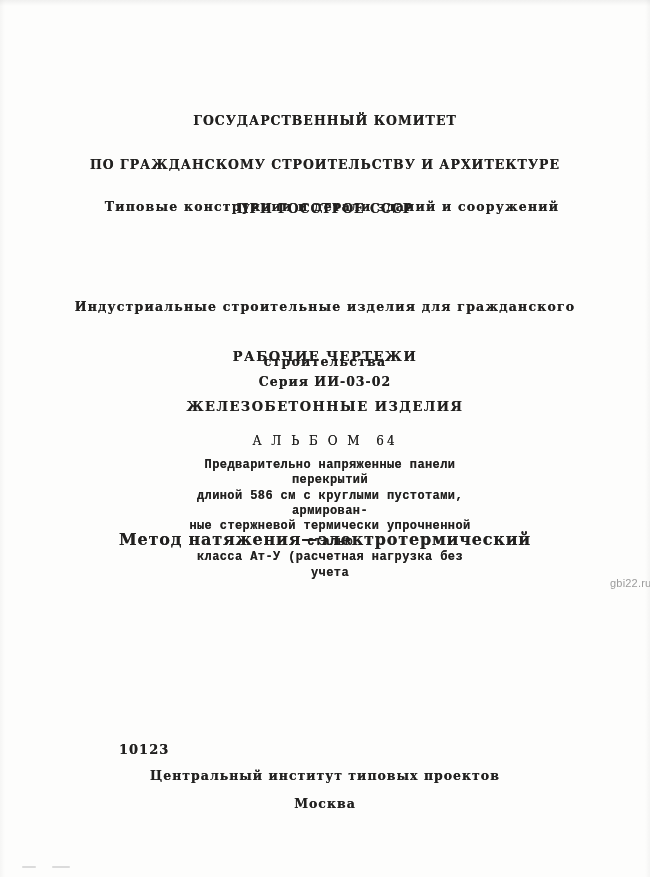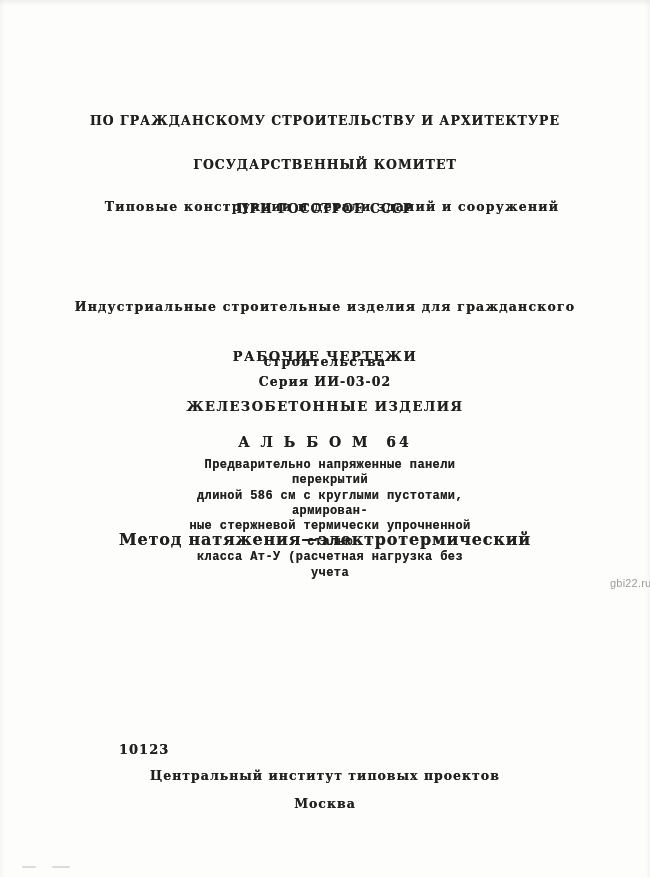--- a/index.html
+++ b/index.html
@@ -42,21 +42,21 @@
     font-size: 12.5px;
     font-weight: 700;
     letter-spacing: 1px;
     line-height: 1.18;
   }
   .typical-line { top: 199px; font-size: 12.5px; font-weight: 700; letter-spacing: 1.2px; padding-left: 7px; }
   .industrial-block { top: 262px; font-size: 12.5px; font-weight: 700; letter-spacing: 1.2px; line-height: 1.45; }
   .working-drawings { top: 348px; font-size: 13px; font-weight: 700; letter-spacing: 1.5px; }
   .series-line { top: 374px; font-size: 12.5px; font-weight: 700; letter-spacing: 1px; }
   .rc-products { top: 398px; font-size: 13px; font-weight: 700; letter-spacing: 1.5px; text-align: center; }
-  .album-line { top: 433px; font-size: 14px; font-weight: 700; letter-spacing: 3px; }
+  .album-line { top: 433px; font-size: 12px; font-weight: 400; letter-spacing: 3px; }
   .description-block {
     top: 458px;
     left: 175px;
     width: 310px;
     font-size: 12px;
     font-weight: 700;
     text-align: center;
     letter-spacing: 0.4px;
     line-height: 1.28;
     position: absolute;
@@ -95,22 +95,22 @@
     background: rgba(120,120,120,0.25);
     border-radius: 1px;
   }
 </style>
 </head>
 <body>
 
 <div class="scan-page">
 
   <div class="doc-text header-block">
+    <div>ГОСУДАРСТВЕННЫЙ КОМИТЕТ</div>
     <div>ПО ГРАЖДАНСКОМУ СТРОИТЕЛЬСТВУ И АРХИТЕКТУРЕ</div>
-    <div>ГОСУДАРСТВЕННЫЙ КОМИТЕТ</div>
     <div>ПРИ ГОССТРОЕ СССР</div>
   </div>
 
   <div class="doc-text typical-line">Типовые конструкции и детали зданий и сооружений</div>
 
   <div class="doc-text industrial-block">
     <div>Индустриальные строительные изделия для гражданского</div>
     <div>строительства</div>
   </div>
 

